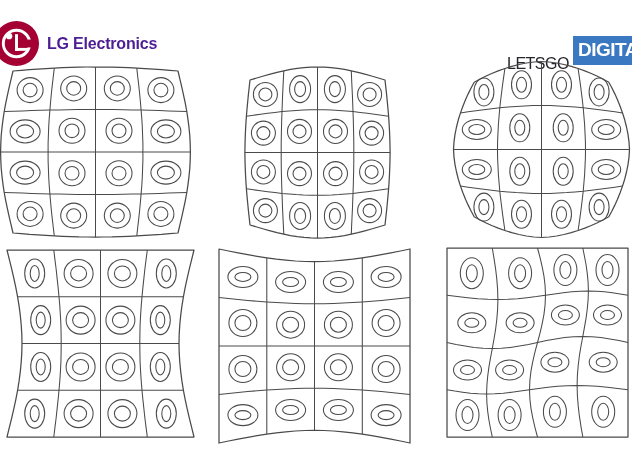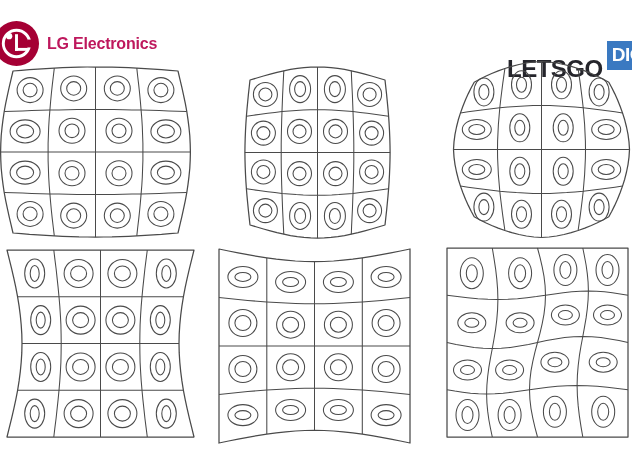--- a/index.html
+++ b/index.html
@@ -7,42 +7,42 @@
     position:relative;width:632px;height:474px;overflow:hidden;background:#ffffff;
     font-family:"Liberation Sans",sans-serif;
   }
   .lg-brand{position:absolute;left:-7px;top:20px;display:flex;align-items:center;gap:7px;}
   .lg-wordmark{font-size:16px;font-weight:bold;letter-spacing:-0.2px;}
   .page-title{
     position:absolute;left:180px;top:33px;width:272px;text-align:center;
     font-size:13px;font-weight:bold;letter-spacing:0.4px;white-space:nowrap;
   }
   .letsgo{position:absolute;left:507px;top:27px;display:flex;align-items:center;white-space:nowrap;}
-  .letsgo-text{font-size:24px;font-weight:bold;letter-spacing:-0.5px;margin-top:28px;}
+  .letsgo-text{font-size:16px;font-weight:normal;letter-spacing:-0.5px;margin-top:28px;}
   .digital-badge{
     font-size:19px;font-weight:bold;letter-spacing:-0.5px;color:#fff;
     padding:3px 6px 4px 5px;margin-left:4px;
   }
   #figures-svg{position:absolute;left:0;top:0;}
 </style>
 </head>
 <body>
 
 <div class="canvas">
 
   <div class="lg-brand">
     <svg width="47" height="47" viewBox="0 0 48 48">
       <circle id="lg-disc" cx="24" cy="24" r="23" fill="#a50034"></circle>
       <circle cx="24" cy="24" r="13.5" fill="none" stroke="#ffffff" stroke-width="3"></circle>
       <rect x="35" y="20" width="5" height="8" fill="#a50034"></rect>
       <line x1="24" y1="14.5" x2="24" y2="31.5" stroke="#ffffff" stroke-width="3"></line>
       <line x1="22.5" y1="30" x2="35.5" y2="30" stroke="#ffffff" stroke-width="3"></line>
       <circle cx="16.5" cy="16.5" r="3.2" fill="#ffffff"></circle>
     </svg>
-    <span class="lg-wordmark" style="color: #be185d;">LG Electronics</span>
+    <span class="lg-wordmark" style="color: #4c1d95;">LG Electronics</span>
   </div>
 
 
   <div class="letsgo">
     <span class="letsgo-text" style="color: rgb(37, 37, 43);">LETSGO</span>
     <span class="digital-badge" style="background: rgb(58, 121, 193); color: rgb(255, 255, 255);">DIGITAL</span>
   </div>
 
   <svg id="figures-svg" width="632" height="474" viewBox="0 0 632 474">
       <g fill="none" stroke="#4a4a4a" stroke-width="1.05" stroke-linejoin="round">

